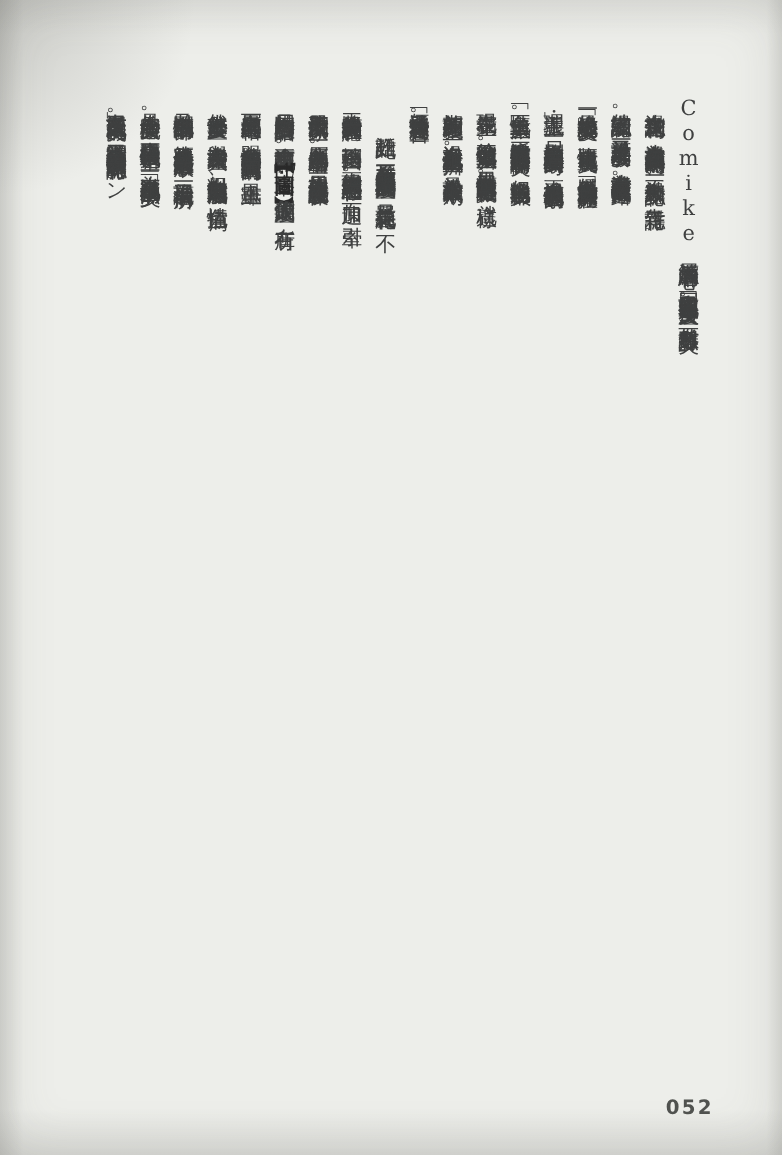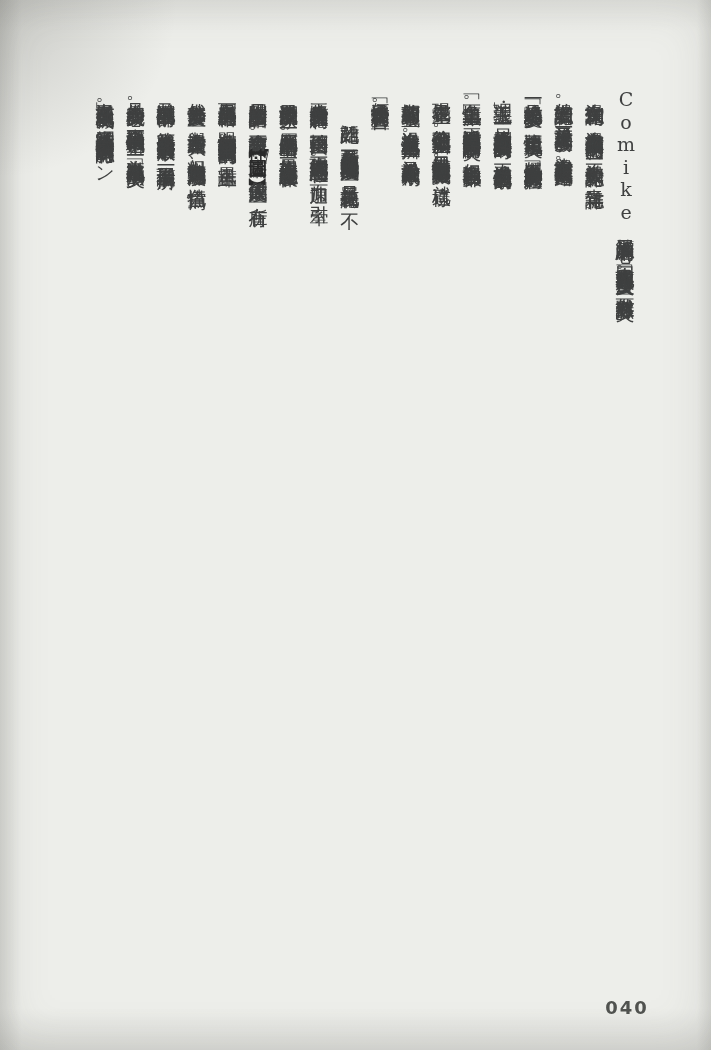--- a/index.html
+++ b/index.html
@@ -66,15 +66,15 @@
     <div class="col">
       <span>品時用的別名山本直樹的話,應該會有更多人認識吧。森山塔</span><span class="figref"><span>【圖</span><span class="tcy">1-17</span><span>】</span></span><span>創作的成人漫畫,在所有</span>
     </div>
     <div class="col">層面上都異於過往的風格,跟色情劇畫和初期的蘿莉控漫畫的文脈有著劃時代的不同。畫風上雖</div>
     <div class="col">然大部分基於少女漫畫,與美少女漫畫相差不大,但對美少女毫無仁慈地激烈凌辱、情色描寫、</div>
     <div class="col">以及充滿謎團的故事情節,簡直就像將美少女從過往的蘿莉軀殼中解放,為讀者展現了一個前所</div>
     <div class="col">未見的全新美少女概念。森山塔的單行本飛快地銷售一空,為一直以來被視為小眾狂熱的「美少</div>
     <div class="col">女漫畫」製造了大眾化的契機。當時網羅了森山塔等新美少女漫畫的旗手而創刊的雜誌有『ペン</div>
   </div>
 
-  <div class="page-number">040</div>
+  <div class="page-number">052</div>
 
 </div>
 
 </body></html>

